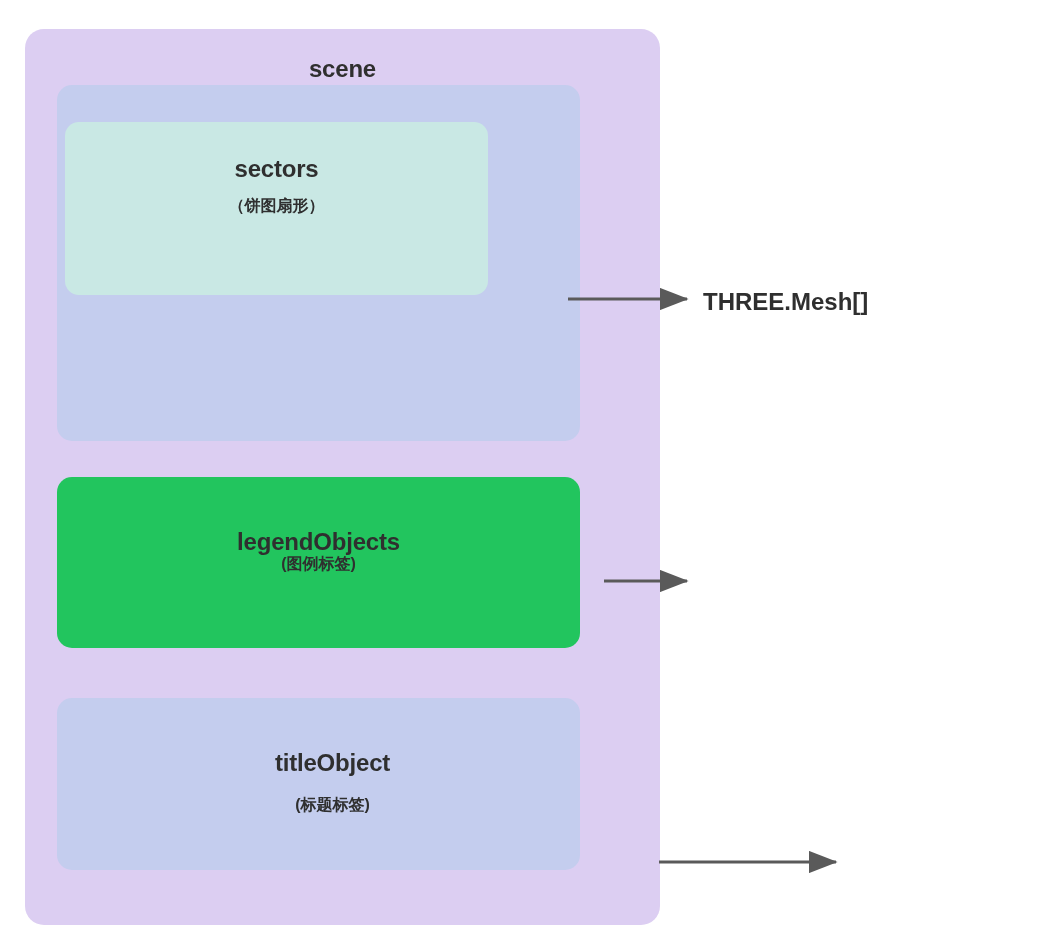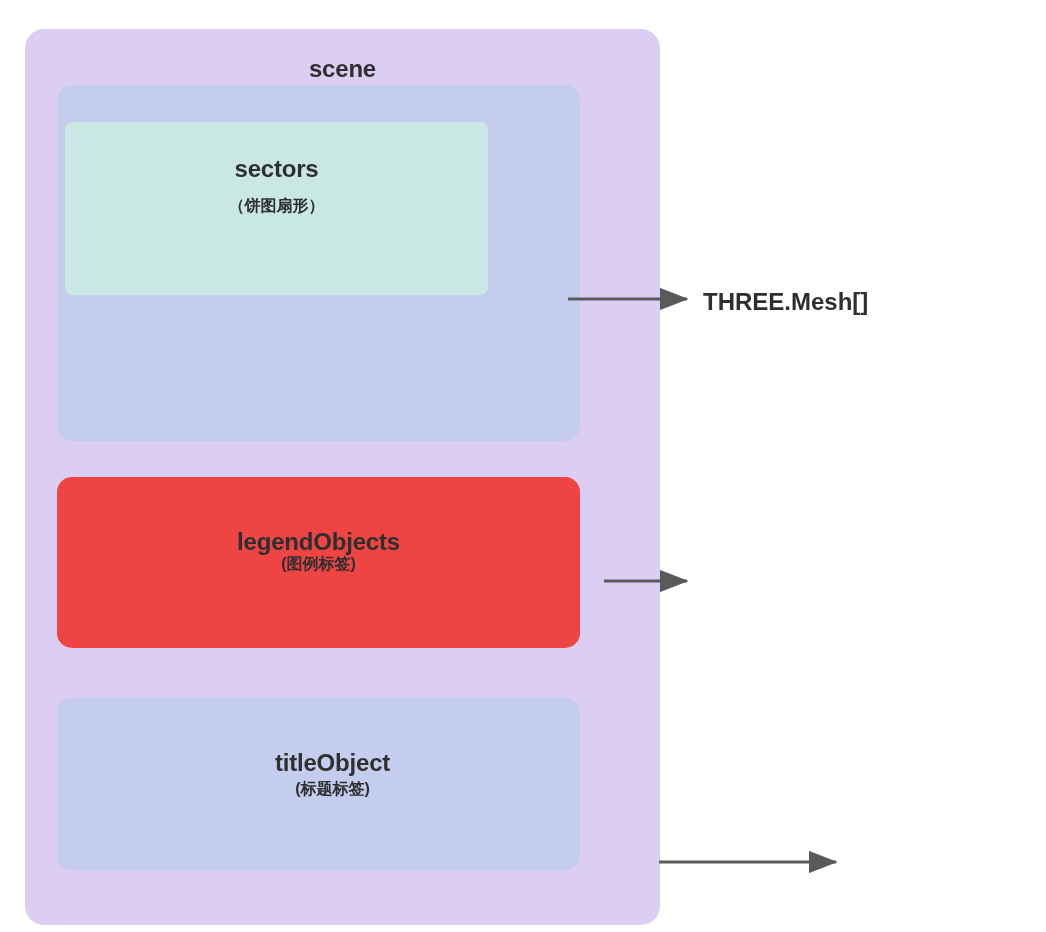--- a/index.html
+++ b/index.html
@@ -50,29 +50,29 @@
     background: #c4cdee;
     border-radius: 15px;
   }
 
   .box-sectors {
     left: 65px;
     top: 110px;
     width: 423px;
     height: 173px;
     background: #c9e8e4;
-    border-radius: 8px;
+    border-radius: 14px;
   }
 
   .box-legend {
     left: 57px;
     top: 465px;
     width: 523px;
     height: 171px;
-    background: #ef4444;
+    background: #22c55e;
     border-radius: 15px;
   }
 
   .box-title {
     left: 57px;
     top: 686px;
     width: 523px;
     height: 172px;
     background: #c4cdee;
     border-radius: 15px;
@@ -99,21 +99,21 @@
   .scene-heading { margin-top: 27px; }
   .piegroup-heading { margin-top: 50px; }
 
   .sectors-heading { margin-top: 34px; }
   .sectors-sub { margin-top: 15px; }
 
   .legend-heading { margin-top: 52px; }
   .legend-sub { }
 
   .title-heading { margin-top: 52px; }
-  .title-sub { margin-top: 4px; }
+  .title-sub { margin-top: 20px; }
 
   
   .side-label {
     position: absolute;
     font-size: 24px;
     font-weight: bold;
     color: #2f2f2f;
     white-space: nowrap;
     line-height: 1.35;
     text-align: center;

